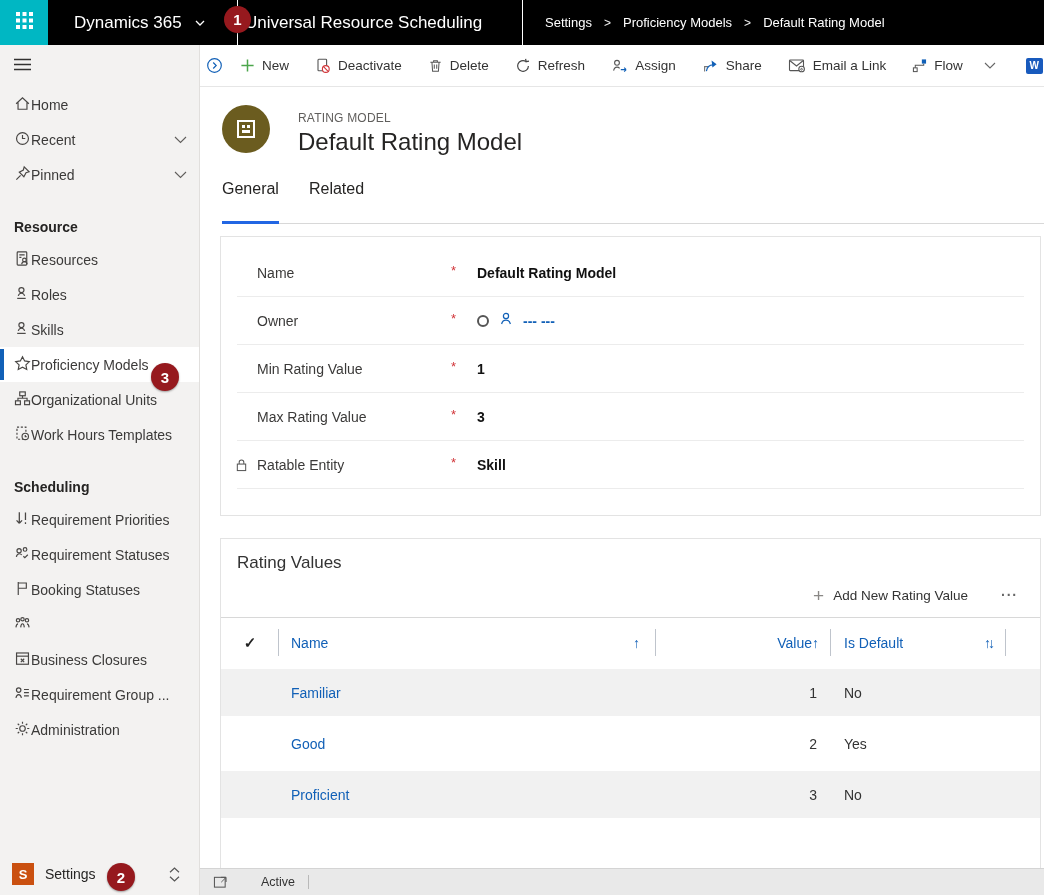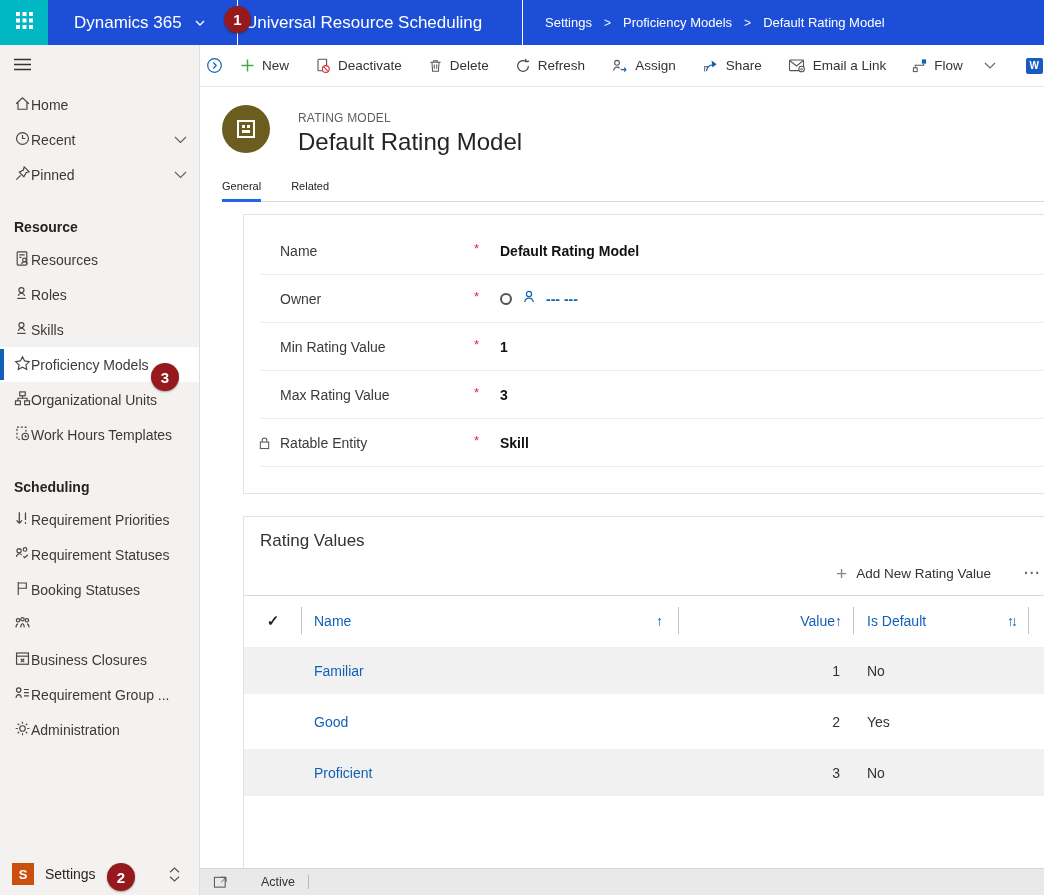--- a/index.html
+++ b/index.html
@@ -1,20 +1,20 @@
 <!DOCTYPE html>
 <html><head>
 <meta charset="utf-8">
 <style>
   * { margin:0; padding:0; box-sizing:border-box; }
   body { font-family:"Liberation Sans", sans-serif; background:#fff; }
   .screen { width:1044px; height:895px; position:relative; overflow:hidden; background:#fff; }
 
   
-  .topbar { height:45px; background:#1d4ed8; color:#fff; display:flex; align-items:center; position:relative; }
+  .topbar { height:45px; background:#000000; color:#fff; display:flex; align-items:center; position:relative; }
   .waffle { width:48px; height:45px; background:#00B7C3; display:flex; align-items:center; justify-content:center; cursor:pointer; }
   .tb-appname { margin-left:26px; font-size:17px; }
   .tb-chev { margin-left:12px; display:flex; }
   .tb-vsep { position:absolute; top:0; bottom:0; width:1px; background:#fff; }
   .tb-product { position:absolute; left:245px; font-size:17px; white-space:nowrap; }
   .tb-bread { position:absolute; left:545px; display:flex; align-items:center; gap:12px; font-size:13px; white-space:nowrap; }
   .tb-bsep { font-size:12px; opacity:.95; }
 
   
   .ann { position:absolute; width:27px; height:27px; border-radius:50%; background:#96191E;
@@ -54,25 +54,25 @@
                       background:repeating-linear-gradient(#777 0 1px, transparent 1px 3px); }
 
   
   .rec-head { padding:18px 0 0 22px; display:flex; gap:28px; }
   .rec-icon { width:48px; height:48px; border-radius:50%; background:#6B5C1F; flex:none;
               display:flex; align-items:center; justify-content:center; }
   .rec-type { font-size:12px; color:#605e5c; margin-top:6px; letter-spacing:.2px; }
   .rec-title { font-size:24px; color:#252423; margin-top:3px; font-weight:400; }
 
   .tabs { display:flex; gap:30px; margin:24px 0 0 22px; border-bottom:1px solid #d8d8d8; }
-  .tab { font-size:11px; color:#252423; padding-bottom:9px; position:relative; cursor:pointer; }
+  .tab { font-size:16px; color:#252423; padding-bottom:25px; position:relative; cursor:pointer; }
   .tab.active { font-weight:400; }
   .tab.active::after { content:""; position:absolute; left:0; right:0; bottom:-1px; height:3px; background:#2266E3; }
 
-  .content { flex:1; padding:12px 3px 0 20px; overflow:hidden;margin-left:23px; }
+  .content { flex:1; padding:12px 3px 0 20px; overflow:hidden; }
   .card { width:821px; border:1px solid #e3e3e3; background:#fff; }
   .card.form-card { height:280px; padding-top:12px; margin-bottom:22px; }
 
   .frow { display:grid; grid-template-columns:214px 26px 1fr; align-items:center; height:48px;
           margin:0 16px; border-bottom:1px solid #ececec; }
   .flabel { font-size:14px; color:#3b3a39; padding-left:20px; position:relative; }
   .flock { position:absolute; left:-2px; top:50%; transform:translateY(-50%); display:flex; }
   .freq { color:#D13438; font-size:13px; align-self:start; margin-top:14px; }
   .fvalue { font-size:14px; font-weight:bold; color:#111; cursor:text; }
   .owner-val { display:flex; align-items:center; gap:9px; }

